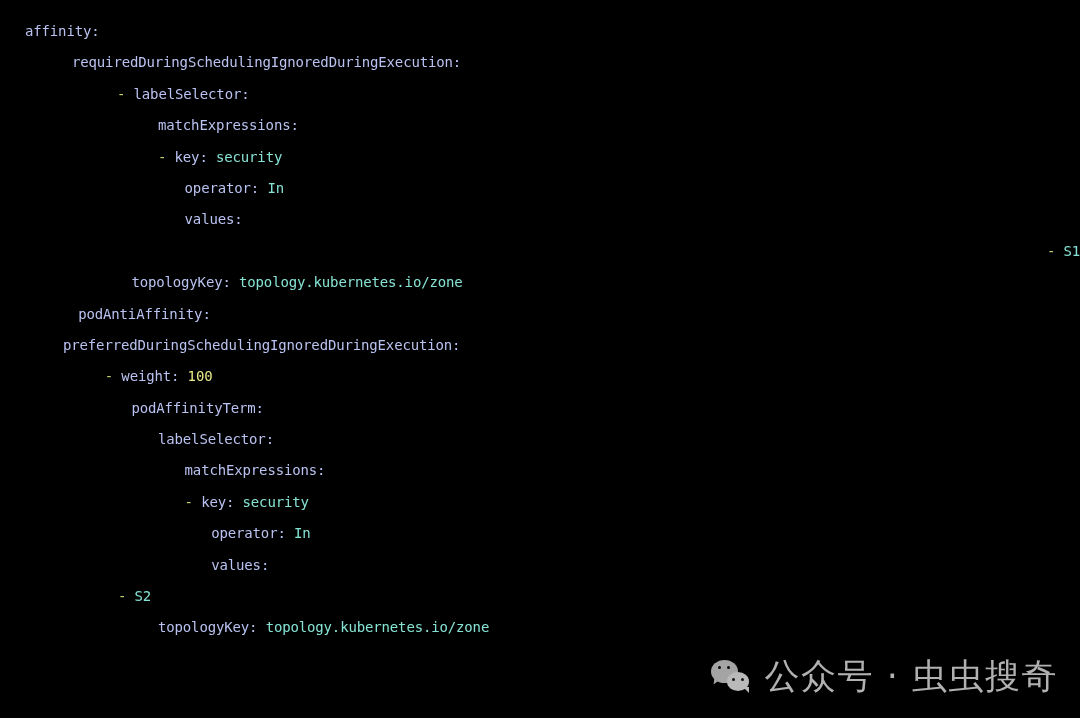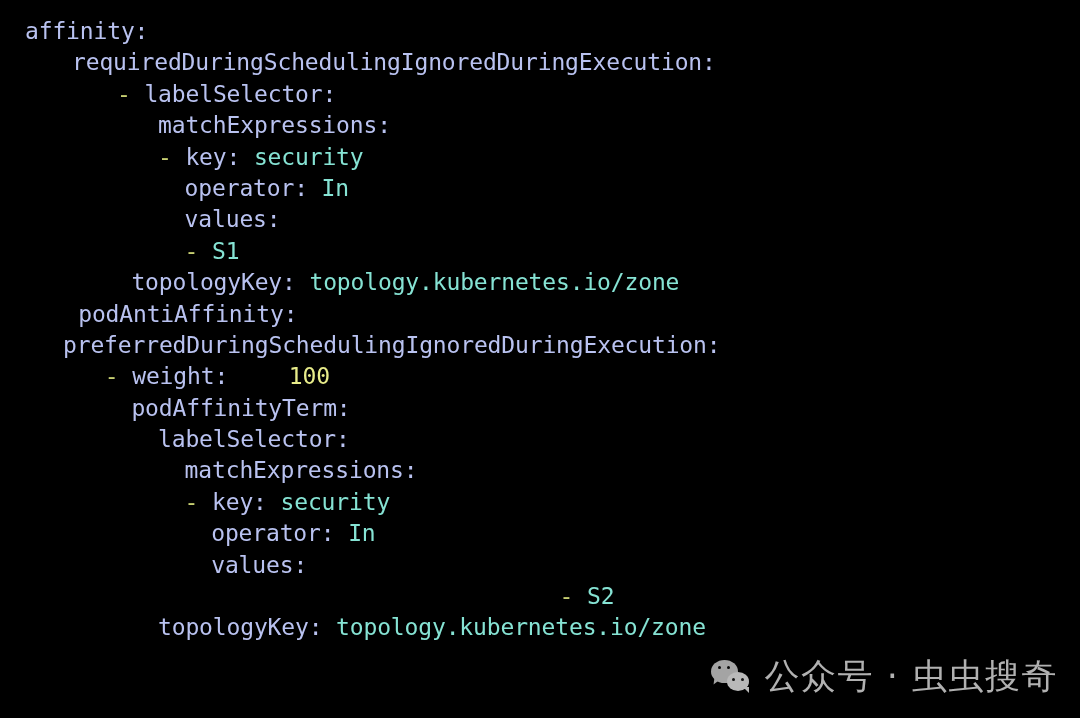--- a/index.html
+++ b/index.html
@@ -20,31 +20,31 @@
     top: 0;
     width: 1080px;
     height: 718px;
     padding: 16px 0 0 0;
     box-sizing: border-box;
   }
 
   .code-line {
     height: 31.4px;
     line-height: 31.4px;
-    font-size: 23px;
+    font-size: 14px;
     letter-spacing: -0.15px;
     white-space: pre;
     padding-left: 25px;
     font-family: "DejaVu Sans Mono", monospace;
   }
 
   
   .tok-key    { color: #b9c2f0; }
   .tok-val    { color: #86e3d4; }
-  .tok-num    { color: #e8ec8a; margin-left: 47px; }
+  .tok-num    { color: #e8ec8a; }
   .tok-dash   { color: #c7cf72; }
   .tok-punct  { color: #b9c2f0; }
 
   
   #watermark {
     position: absolute;
     right: 22px;
     bottom: 18px;
     display: flex;
     align-items: center;
@@ -105,32 +105,32 @@
 <body>
 
 <div id="code-block">
     <div class="code-line" style="padding-left: 25px;"><span class="tok-key">affinity</span><span class="tok-punct">:</span></div>
     <div class="code-line" style="padding-left: 72px;"><span class="tok-key">requiredDuringSchedulingIgnoredDuringExecution</span><span class="tok-punct">:</span></div>
     <div class="code-line" style="padding-left: 117px;"><span class="tok-dash">- </span><span class="tok-key">labelSelector</span><span class="tok-punct">:</span></div>
     <div class="code-line" style="padding-left: 158px;"><span class="tok-key">matchExpressions</span><span class="tok-punct">:</span></div>
     <div class="code-line" style="padding-left: 158px;"><span class="tok-dash">- </span><span class="tok-key">key</span><span class="tok-punct">:</span><span class="tok-punct"> </span><span class="tok-val">security</span></div>
     <div class="code-line" style="padding-left: 184.6px;"><span class="tok-key">operator</span><span class="tok-punct">:</span><span class="tok-punct"> </span><span class="tok-val">In</span></div>
     <div class="code-line" style="padding-left: 184.6px;"><span class="tok-key">values</span><span class="tok-punct">:</span></div>
-    <div class="code-line" style="padding-left: 184.6px;"><span class="tok-dash">- </span><span class="tok-punct"></span><span class="tok-val">S1</span></div>
+    <div class="code-line" style="padding-left: 184.6px; text-align: right;"><span class="tok-dash">- </span><span class="tok-punct"></span><span class="tok-val">S1</span></div>
     <div class="code-line" style="padding-left: 131.4px;"><span class="tok-key">topologyKey</span><span class="tok-punct">:</span><span class="tok-punct"> </span><span class="tok-val">topology.kubernetes.io/zone</span></div>
     <div class="code-line" style="padding-left: 78.2px;"><span class="tok-key">podAntiAffinity</span><span class="tok-punct">:</span></div>
     <div class="code-line" style="padding-left: 63px;"><span class="tok-key">preferredDuringSchedulingIgnoredDuringExecution</span><span class="tok-punct">:</span></div>
     <div class="code-line" style="padding-left: 104.8px;"><span class="tok-dash">- </span><span class="tok-key">weight</span><span class="tok-punct">:</span><span class="tok-punct"> </span><span class="tok-num">100</span></div>
     <div class="code-line" style="padding-left: 131.4px;"><span class="tok-key">podAffinityTerm</span><span class="tok-punct">:</span></div>
     <div class="code-line" style="padding-left: 158px;"><span class="tok-key">labelSelector</span><span class="tok-punct">:</span></div>
     <div class="code-line" style="padding-left: 184.6px;"><span class="tok-key">matchExpressions</span><span class="tok-punct">:</span></div>
     <div class="code-line" style="padding-left: 184.6px;"><span class="tok-dash">- </span><span class="tok-key">key</span><span class="tok-punct">:</span><span class="tok-punct"> </span><span class="tok-val">security</span></div>
     <div class="code-line" style="padding-left: 211.2px;"><span class="tok-key">operator</span><span class="tok-punct">:</span><span class="tok-punct"> </span><span class="tok-val">In</span></div>
     <div class="code-line" style="padding-left: 211.2px;"><span class="tok-key">values</span><span class="tok-punct">:</span></div>
-    <div class="code-line" style="padding-left: 94px; text-align: center;"><span class="tok-dash">- </span><span class="tok-punct"></span><span class="tok-val">S2</span></div>
+    <div class="code-line" style="padding-left: 118px;"><span class="tok-dash">- </span><span class="tok-punct"></span><span class="tok-val">S2</span></div>
     <div class="code-line" style="padding-left: 158px;"><span class="tok-key">topologyKey</span><span class="tok-punct">:</span><span class="tok-punct"> </span><span class="tok-val">topology.kubernetes.io/zone</span></div>
   </div>
 
 <div id="watermark">
   <div class="wm-logo">
     <div class="bub-a"></div>
     <div class="tail-a"></div>
     <div class="eye" style="left:7px;  top:8px;"></div>
     <div class="eye" style="left:16px; top:8px;"></div>
     <div class="bub-b"></div>

